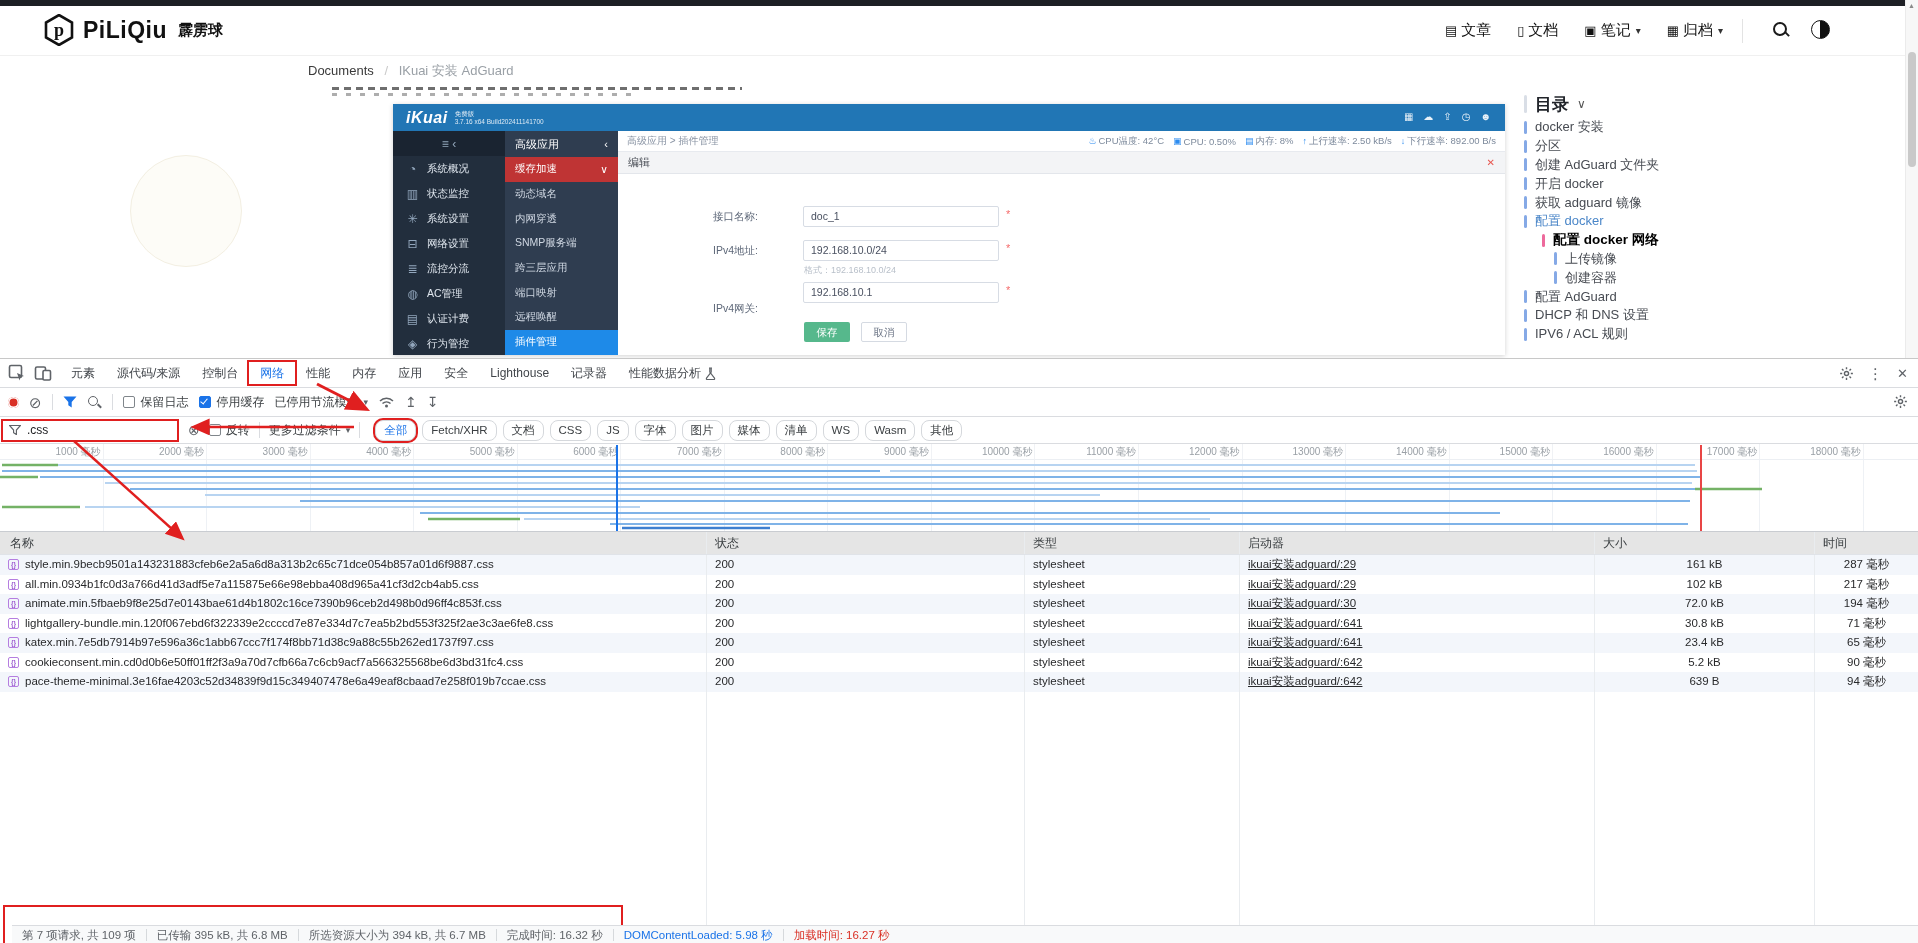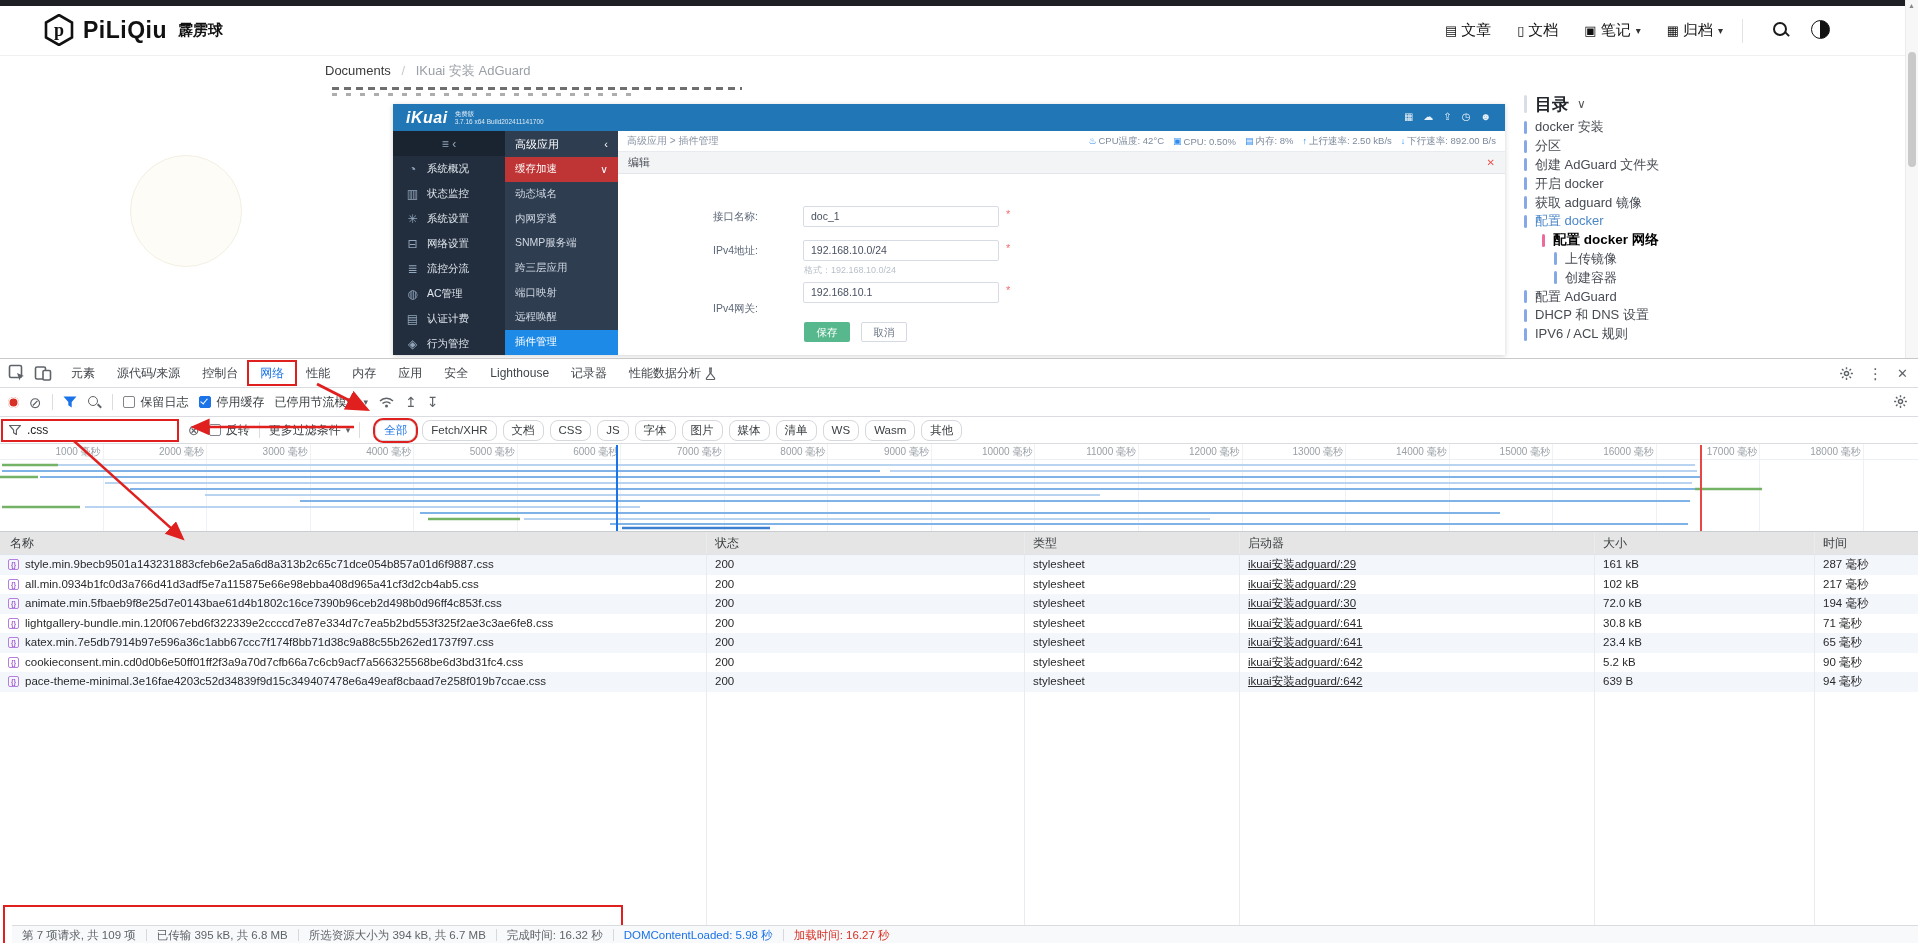--- a/index.html
+++ b/index.html
@@ -15,21 +15,21 @@
   .nav-item{display:flex;align-items:center;gap:4px;font-size:15px;color:#111;cursor:pointer;}
   .nav-ico{font-size:13px;}
   .nav-caret{font-size:10px;color:#333;margin-left:1px;}
   #hdr-sep{position:absolute;right:175px;top:13px;width:1px;height:24px;background:#e3e3e3;}
   #search-btn{position:absolute;right:128px;top:15px;width:18px;height:18px;cursor:pointer;}
   .mag-c{position:absolute;left:1px;top:1px;width:10px;height:10px;border:2px solid #1b1b1b;border-radius:50%;}
   .mag-h{position:absolute;left:12px;top:12px;width:6px;height:2px;background:#1b1b1b;transform:rotate(45deg);}
   #theme-btn{position:absolute;right:88px;top:14px;width:17px;height:17px;border:1.5px solid #111;border-radius:50%;
      background:linear-gradient(90deg,#fff 50%,#111 50%);cursor:pointer;}
   
-  #page-breadcrumb{position:absolute;left:325px;top:62px;font-size:13px;}
+  #page-breadcrumb{position:absolute;left:308px;top:62px;font-size:13px;}
   #page-breadcrumb .root{color:#3a3a3a;}
   #page-breadcrumb .sep{color:#c9c9c9;margin:0 7px;}
   #page-breadcrumb .cur{color:#9aa0a6;}
   
   .deco{position:absolute;border-radius:50%;border:1px solid #f3efe2;background:#fdfcf7;}
   #cut-text1{position:absolute;left:332px;top:87px;width:410px;height:3px;
      background:repeating-linear-gradient(90deg,#555 0 7px,transparent 7px 12px);opacity:.85;}
   #cut-text2{position:absolute;left:332px;top:93px;width:300px;height:3px;
      background:repeating-linear-gradient(90deg,#777 0 5px,transparent 5px 14px);opacity:.6;}
   
@@ -131,21 +131,21 @@
   #dt-thead .hc:last-child{border-right:none;}
   .nrow{height:19.5px;cursor:default;}
   .nrow:nth-child(odd){background:#f3f6fb;}
   .nrow .c{font-size:11.5px;color:#28292b;line-height:19.5px;padding-left:8px;border-right:1px solid #e9ecef;box-sizing:border-box;
      white-space:nowrap;overflow:hidden;}
   .nrow .c:last-child{border-right:none;}
   .nrow .name{display:flex;align-items:center;gap:6px;padding-left:8px;}
   .cssic{flex:0 0 11px;width:11px;height:11px;border:1.2px solid #b57ee0;border-radius:2px;color:#9b59d0;font-size:6.5px;
      line-height:9px;text-align:center;box-sizing:border-box;font-weight:bold;}
   .init{text-decoration:underline;color:#28292b;cursor:pointer;}
-  .num{text-align:left;padding-right:8px;}
+  .num{text-align:center;padding-right:8px;}
   #dt-fill{height:239px;}
   #dt-fill .fc{border-right:1px solid #e9ecef;height:100%;box-sizing:border-box;}
   #dt-fill .fc:last-child{border-right:none;}
   
   #dt-status{position:absolute;left:12px;bottom:0;width:1918px;height:18px;background:#f8f9fa;border-top:1px solid #dadce0;
      display:flex;align-items:center;font-size:11.5px;color:#5f6368;box-sizing:border-box;padding-left:10px;}
   #dt-status .seg{padding:0 10px;border-right:1px solid #d6d9dc;line-height:12px;}
   #dt-status .seg:first-child{padding-left:0;}
   #dt-status .seg.blue{color:#1a73e8;}
   #dt-status .seg.red{color:#d93025;border-right:none;}

